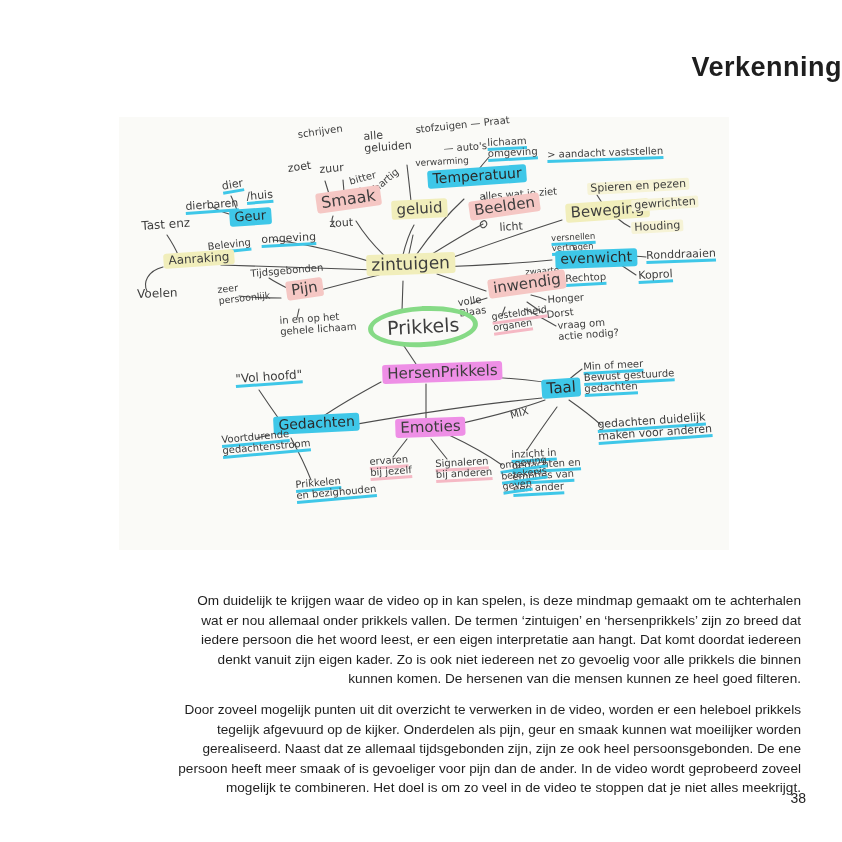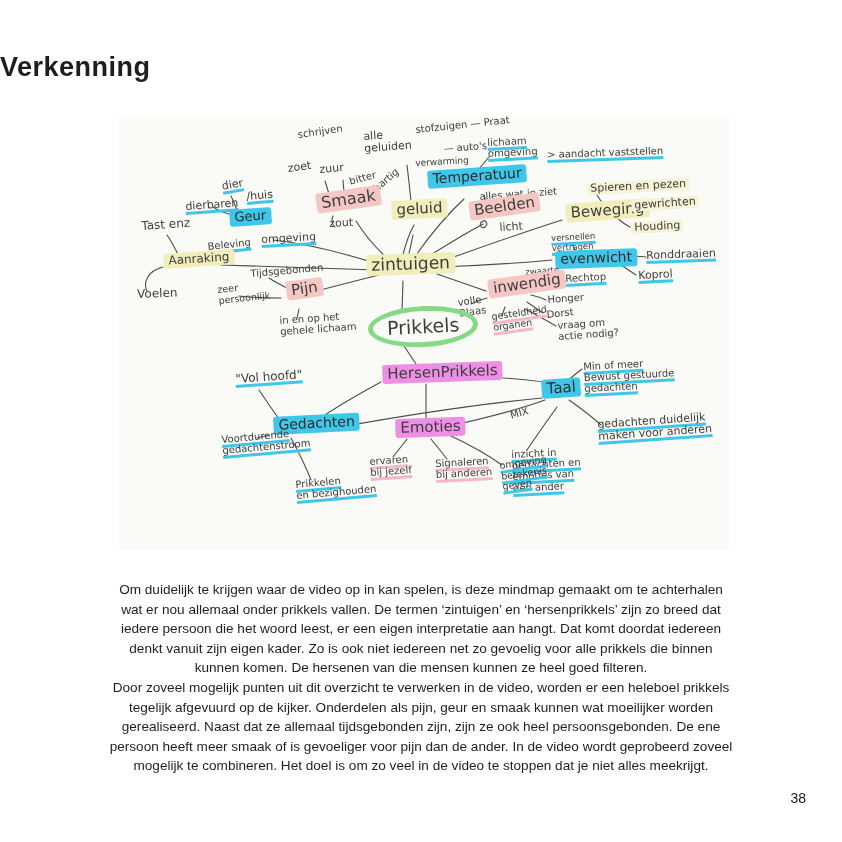--- a/index.html
+++ b/index.html
@@ -1,21 +1,21 @@
 <!DOCTYPE html>
 <html><head>
 <meta charset="utf-8">
 <style>
   html,body{margin:0;padding:0;}
   body{
     width:842px;height:842px;background:#ffffff;position:relative;
     font-family:"Liberation Sans", sans-serif;color:#222;overflow:hidden;
   }
   .page-title{
-    position:absolute;left:0;top:52px;width:842px;text-align:left;
+    position:absolute;left:0;top:52px;width:842px;text-align:right;
     font-size:27px;font-weight:bold;color:#1e1e1e;letter-spacing:0.5px;
   }
   
   .mindmap{
     position:absolute;left:119px;top:117px;width:610px;height:433px;
     background:#fafaf7;
   }
   .mindmap svg{position:absolute;left:0;top:0;}
   .edge{fill:none;stroke:#4c4c4c;stroke-width:1.1;stroke-linecap:round;}
   .node{
@@ -30,21 +30,21 @@
   .hl-pink{background:#f5c7c4;padding:1px 5px;border-radius:3px;}
   .hl-magenta{background:#ee8fe6;padding:1px 5px;border-radius:3px;}
   .ul-cyan{text-decoration:underline;text-decoration-color:#3ec7e8;text-decoration-thickness:3px;text-underline-offset:2px;}
   .ul-pink{text-decoration:underline;text-decoration-color:#f5b8c4;text-decoration-thickness:3px;text-underline-offset:2px;}
   .circle-green{border:5px solid #86da86;border-radius:50%;padding:5px 14px;}
   
   .body-text{
     position:absolute;left:30px;top:580px;width:782px;text-align:center;
     font-size:13.6px;line-height:19.6px;color:#1f1f1f;
   }
-  .body-text p{margin:0;white-space:pre-line;}
+  .body-text p{margin:11px;white-space:pre-line;text-align:right;}
   .page-number{
     position:absolute;right:36px;top:790px;font-size:14px;font-weight:normal;color:#1e1e1e;
   }
 </style>
 </head>
 <body>
 
 <div class="page-title">Verkenning</div>
 
 <div class="mindmap">

